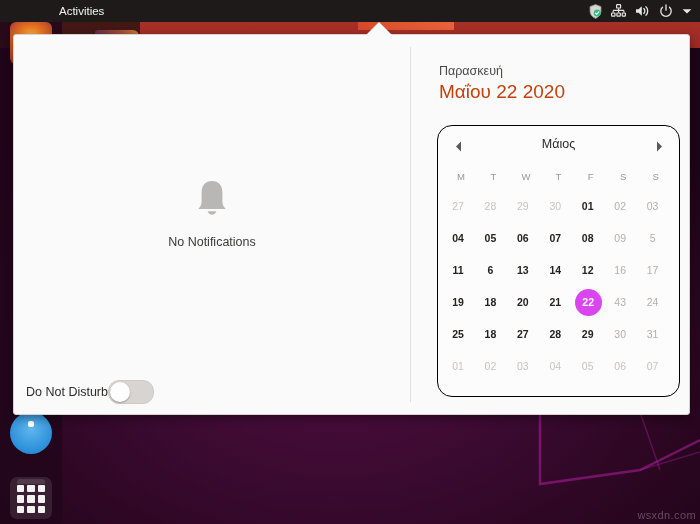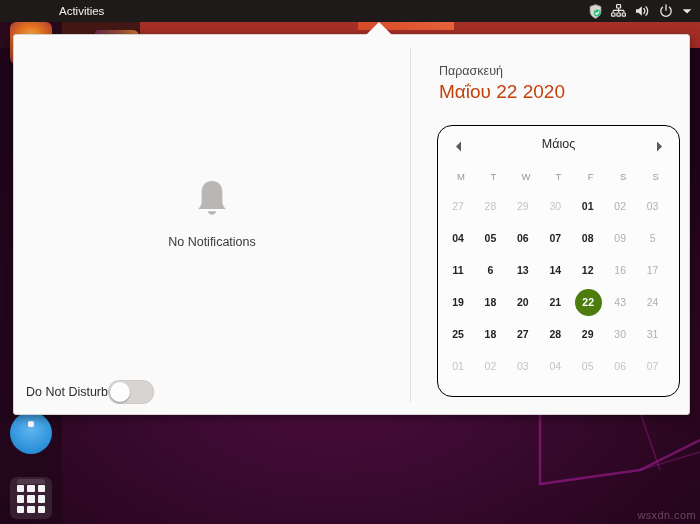--- a/index.html
+++ b/index.html
@@ -549,21 +549,21 @@
             <div class="cal-cell weekday">
               <span class="num">18</span>
             </div>
             <div class="cal-cell weekday">
               <span class="num">20</span>
             </div>
             <div class="cal-cell weekday">
               <span class="num">21</span>
             </div>
             <div class="cal-cell today">
-              <span class="num" style="background: #4d7c0f;">22</span>
+              <span class="num" style="background: #d946ef;">22</span>
             </div>
             <div class="cal-cell weekend">
               <span class="num">43</span>
             </div>
             <div class="cal-cell weekend">
               <span class="num">24</span>
             </div>
             <div class="cal-cell weekday">
               <span class="num">25</span>
             </div>

